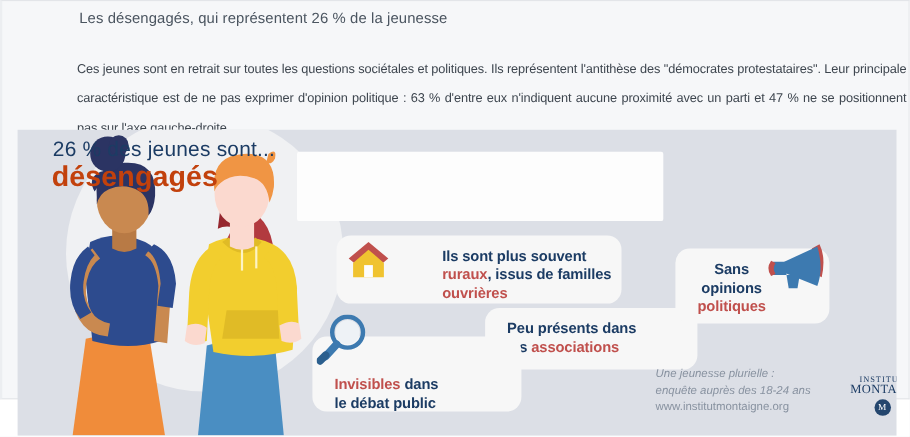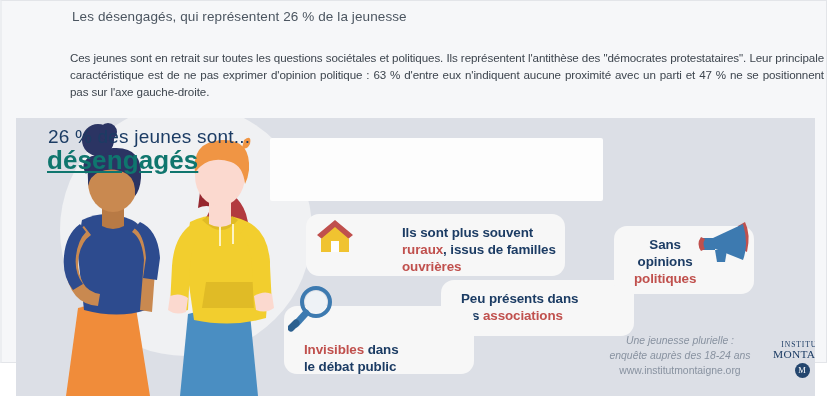--- a/index.html
+++ b/index.html
@@ -23,21 +23,21 @@
     left: 70px; top: 8px;
     font-size: 13.5px;
     color: #4b5560;
     letter-spacing: .1px;
   }
   .article-body {
     position: absolute;
     left: 68px; top: 48px;
     width: 754px;
     font-size: 11.6px;
-    line-height: 17px;
+    line-height: 27px;
     color: #3d454e;
     text-align: justify;
     letter-spacing: -.1px;
   }
 
   
   .info-panel {
     position: absolute;
     left: 14px; top: 117px;
     width: 799px; height: 278px;
@@ -62,21 +62,21 @@
     width: 333px; height: 63px;
     background: #fdfdfd;
     border-radius: 2px;
   }
   .headline-1 {
     position: absolute; left: 32px; top: 8px;
     font-size: 19px; color: #1c3c64; letter-spacing: .2px; text-align: center;
   }
   .headline-2 {
     position: absolute; left: 31px; top: 27px;
-    font-size: 26px; font-weight: bold; color: #0f766e; letter-spacing: .1px; text-decoration: underline;
+    font-size: 26px; font-weight: bold; color: #c2410c; letter-spacing: .1px;
   }
 
   .callout {
     position: absolute;
     background: #f7f7f7;
     border-radius: 13px;
   }
   .c-rural  { left: 290px; top: 96px;  width: 259px; height: 62px; }
   .c-assoc  { left: 425px; top: 162px; width: 193px; height: 56px; }
   .c-sans   { left: 598px; top: 108px; width: 140px; height: 68px; }
@@ -100,21 +100,21 @@
   .icon { position: absolute; }
   .i-house { left: 300px; top: 101px; width: 38px; height: 34px; }
   .i-mega  { left: 679px; top: 100px; width: 62px; height: 46px; }
   .i-magn  { left: 272px; top: 168px; width: 48px; height: 46px; }
 
   
   .credits {
     position: absolute;
     left: 580px; top: 215px;
     width: 168px;
-    text-align: center;
+    text-align: left;
     font-size: 10.4px;
     line-height: 15px;
     color: #8892a0;
     font-style: italic;
   }
   .credits .url { font-style: normal; }
 
   .logo {
     position: absolute;
     left: 757px; top: 222px;

